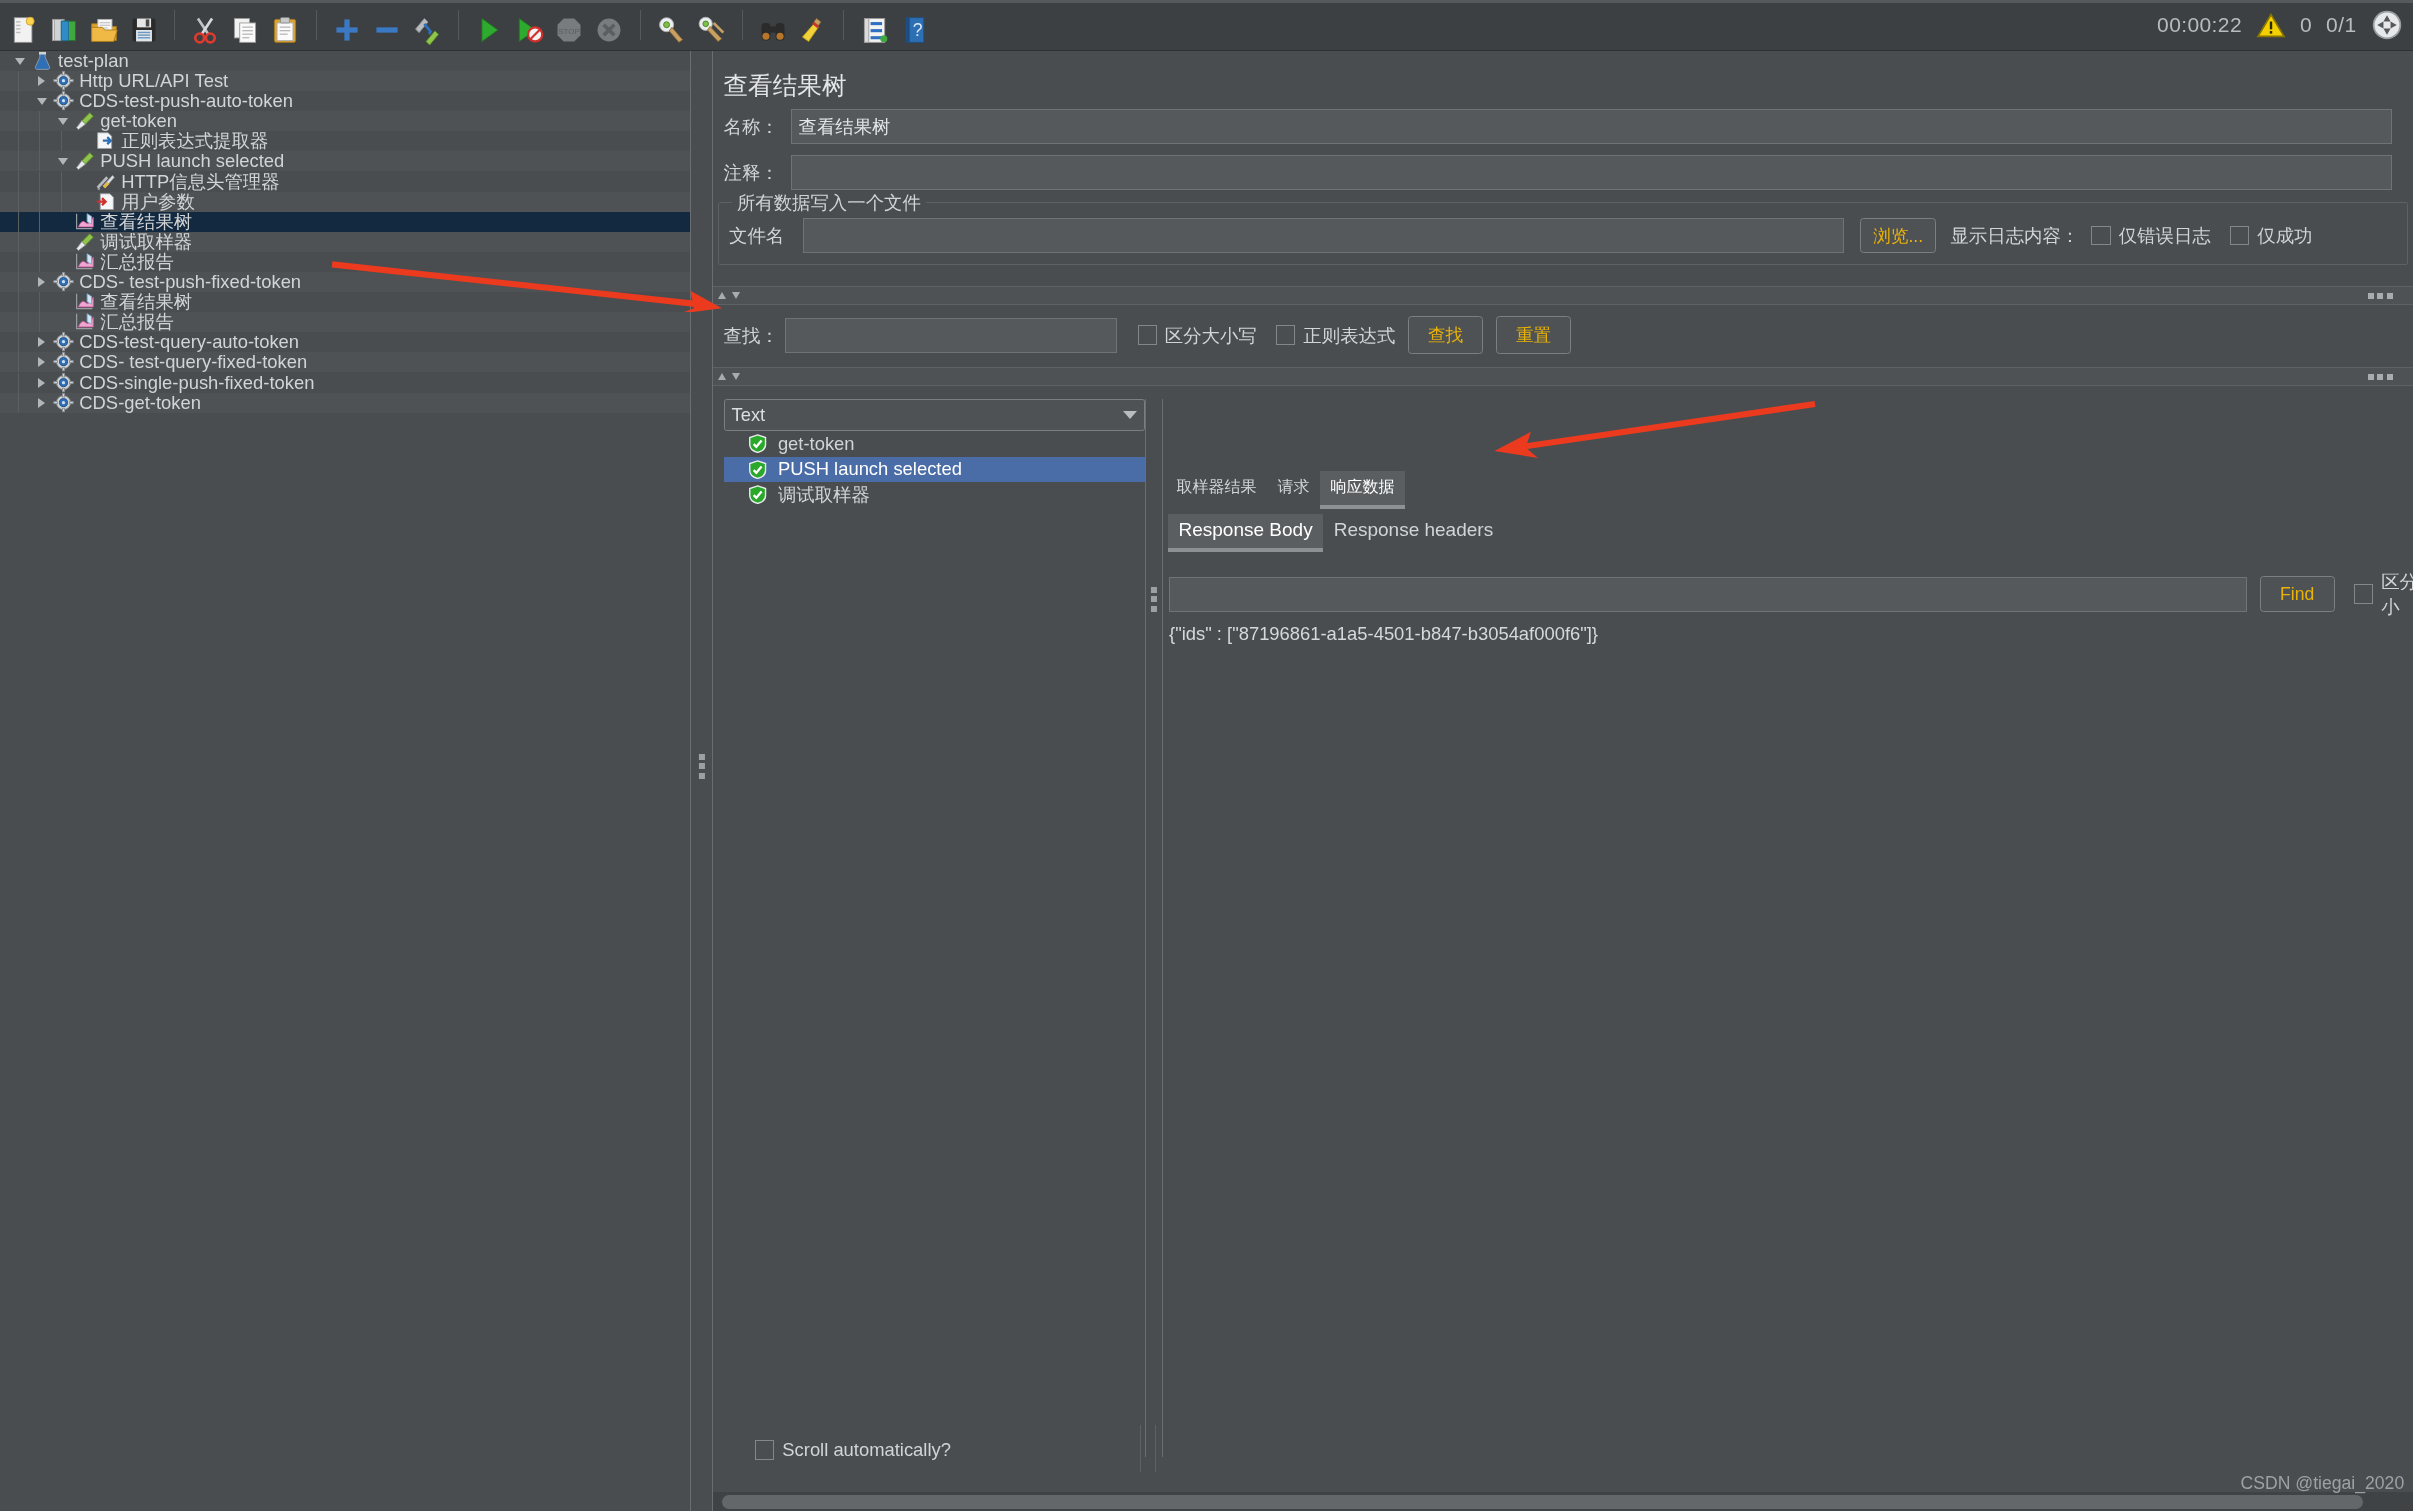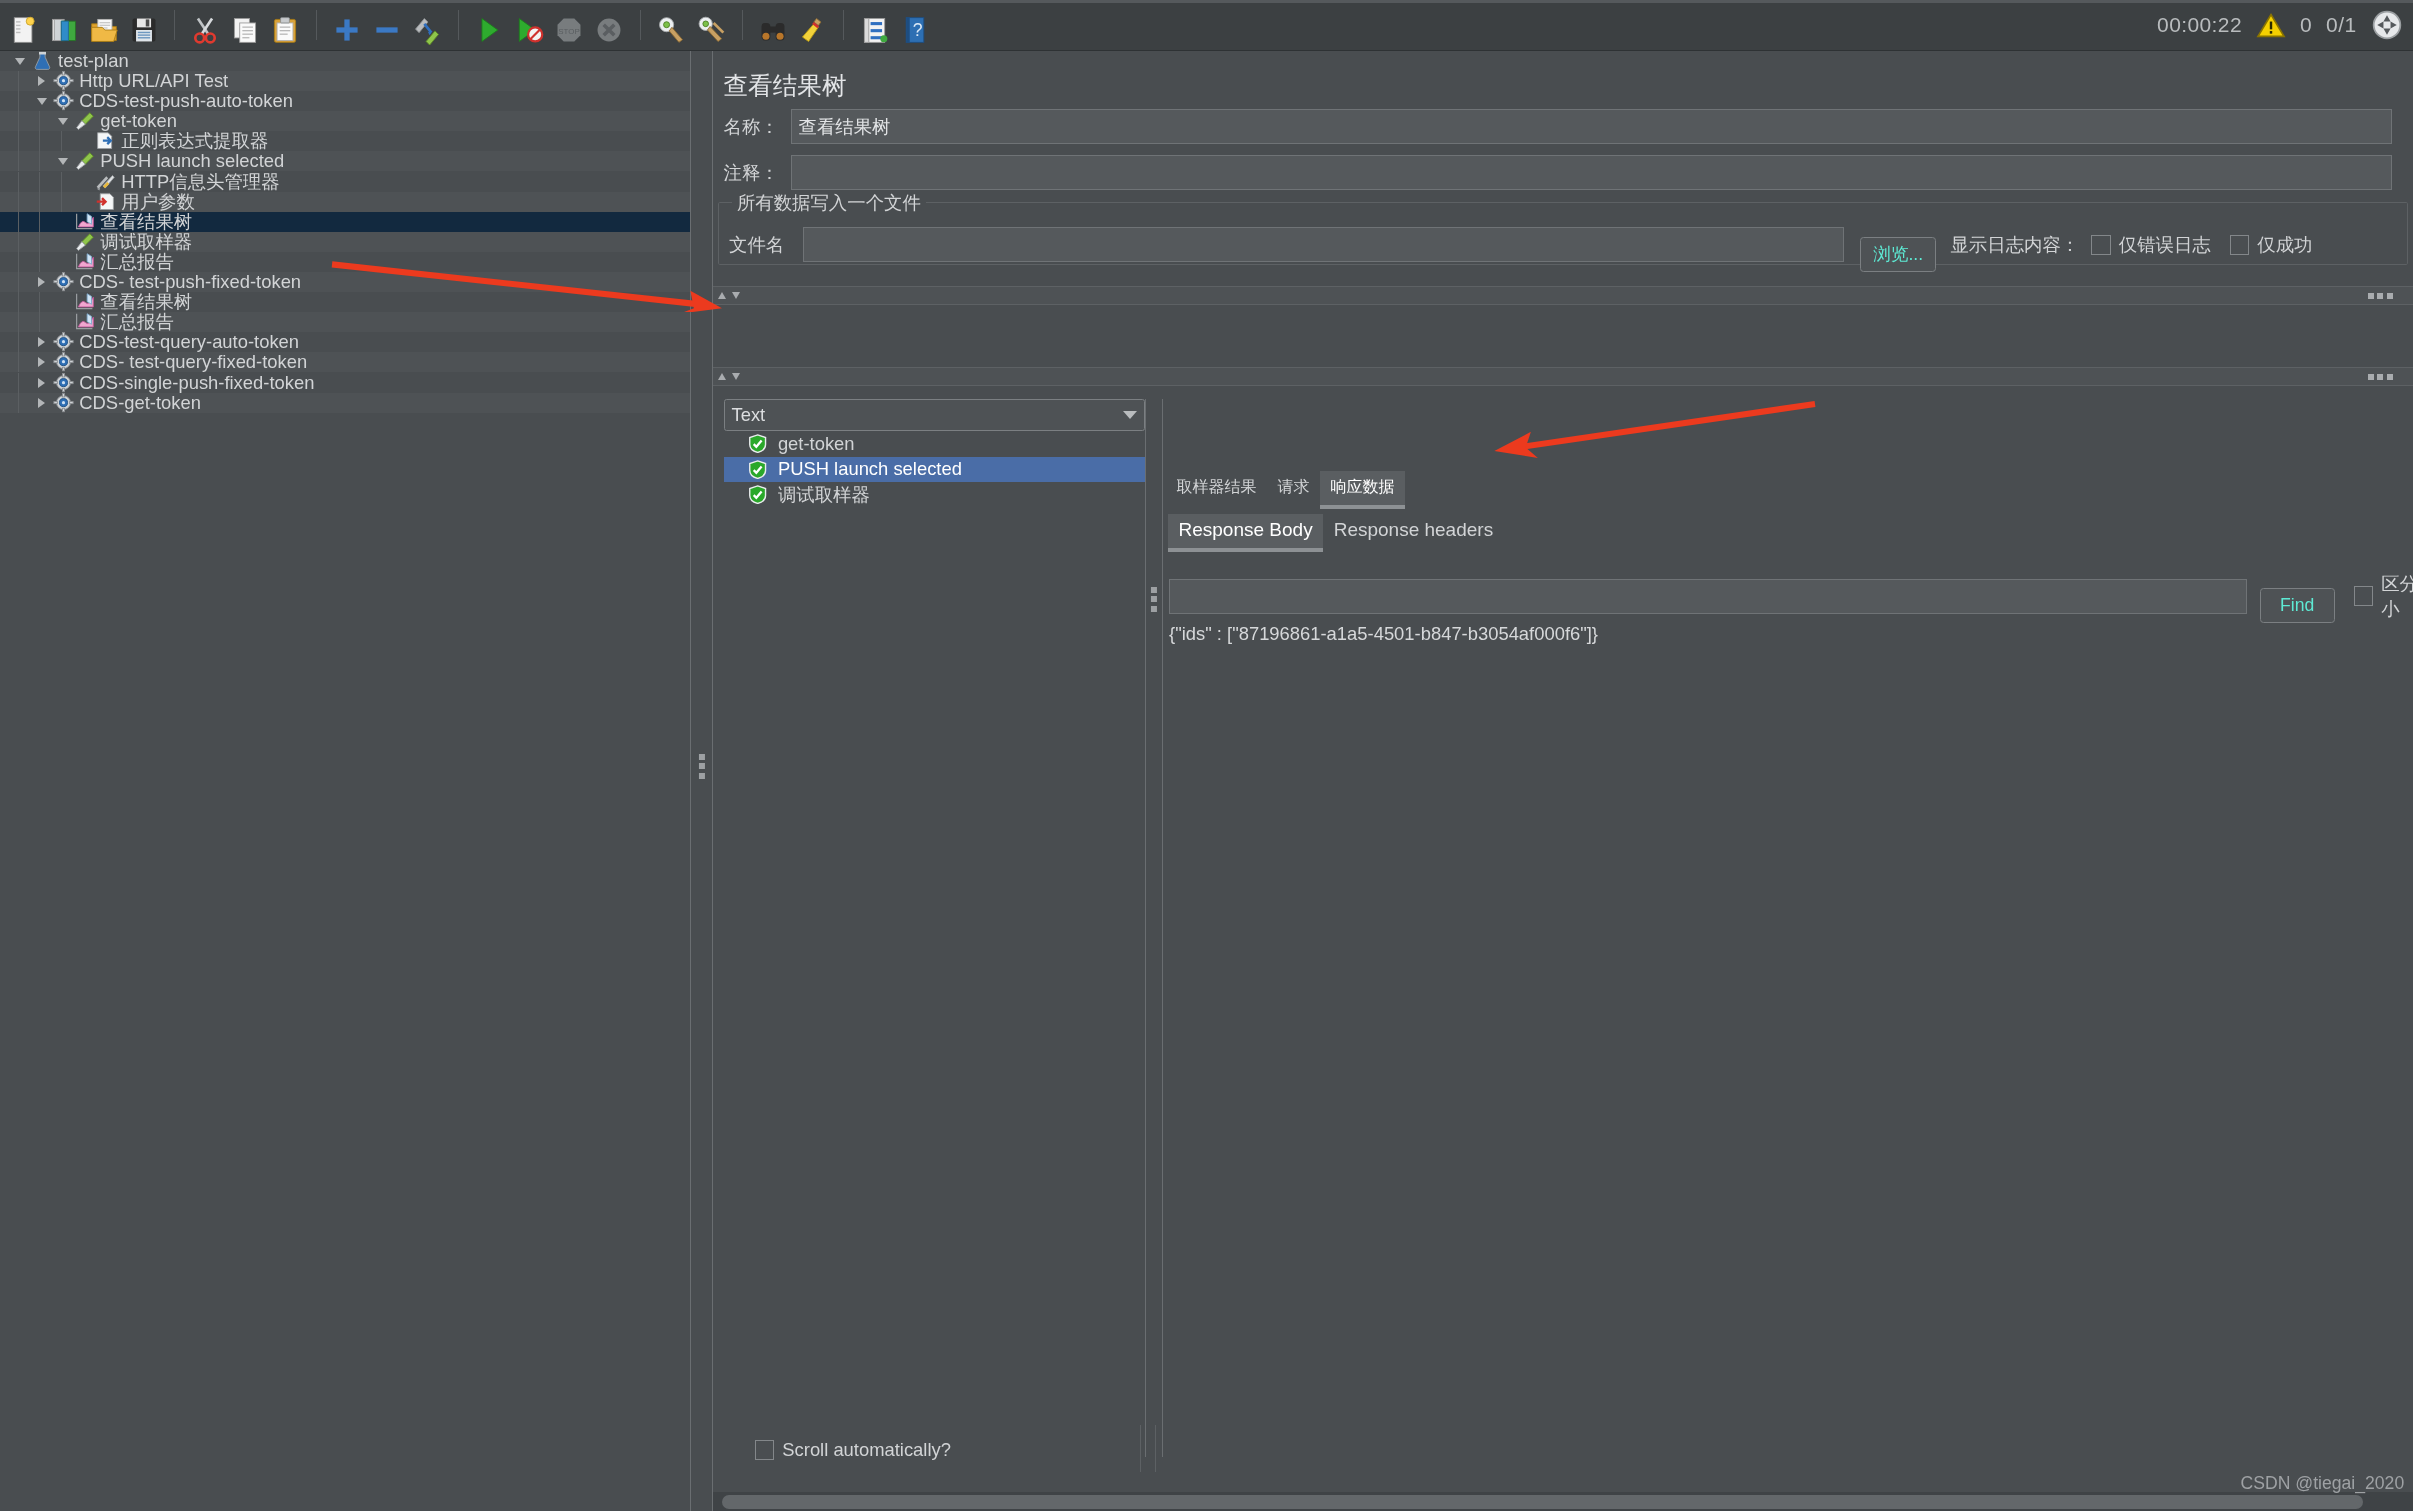--- a/index.html
+++ b/index.html
@@ -84,23 +84,22 @@
   }
   .group-box {
     position: absolute; border: 0.9px solid #5d6164; border-radius: 1.8px;
   }
   .group-title {
     position: absolute; top: -13px; left: 12.3px; background: #494d50;
     padding: 0 5.3px; font-size: 18.4px; color: #d2d4d6;
   }
   .btn {
     background: #4e5255; border: 0.9px solid #7b7f82; border-radius: 3.5px;
-    color: #5eead4; font-size: 17.6px; padding: 4.4px 12.3px; cursor: pointer;
+    color: #eab308; font-size: 17.6px; padding: 4.4px 12.3px; cursor: pointer;
     font-family: "Liberation Sans", "DejaVu Sans", sans-serif;
-    margin-top: 19px;
   }
   .cbox {
     width: 19.3px; height: 19.3px; background: #4a4e51; border: 0.9px solid #83878a;
     display: inline-block; flex: none; cursor: pointer;
   }
   .ck-wrap { display: flex; align-items: center; gap: 8px; }
   .ck-lbl { font-size: 18.4px; color: #d2d4d6; }
 
   
   .cstrip {
@@ -723,20 +722,34 @@
   <div class="cstrip" style="left:0; top:235px; width:1701px;">
     <span class="cs-up"></span>
     <span class="cs-dn"></span>
     <span class="cs-dots">
         <i></i>
         <i></i>
         <i></i>
       </span>
   </div>
 
+  <div class="frow" style="left:10.5px; top:265px;">
+    <span class="flabel" style="width:61px;">查找：</span>
+    <input class="ftext" style="width: 332px; height: 35px;" value="">
+    <span class="ck-wrap" style="margin-left:21px;">
+      <span class="cbox"></span>
+      <span class="ck-lbl">区分大小写</span>
+    </span>
+    <span class="ck-wrap" style="margin-left:19.3px;">
+      <span class="cbox"></span>
+      <span class="ck-lbl">正则表达式</span>
+    </span>
+    <button class="btn" style="margin-left:12.3px; padding:6.1px 19.3px;">查找</button>
+    <button class="btn" style="margin-left:12.3px; padding:6.1px 19.3px;">重置</button>
+  </div>
 
   <div class="cstrip" style="left:0; top:316px; width:1701px;">
     <span class="cs-up"></span>
     <span class="cs-dn"></span>
     <span class="cs-dots">
         <i></i>
         <i></i>
         <i></i>
       </span>
   </div>

